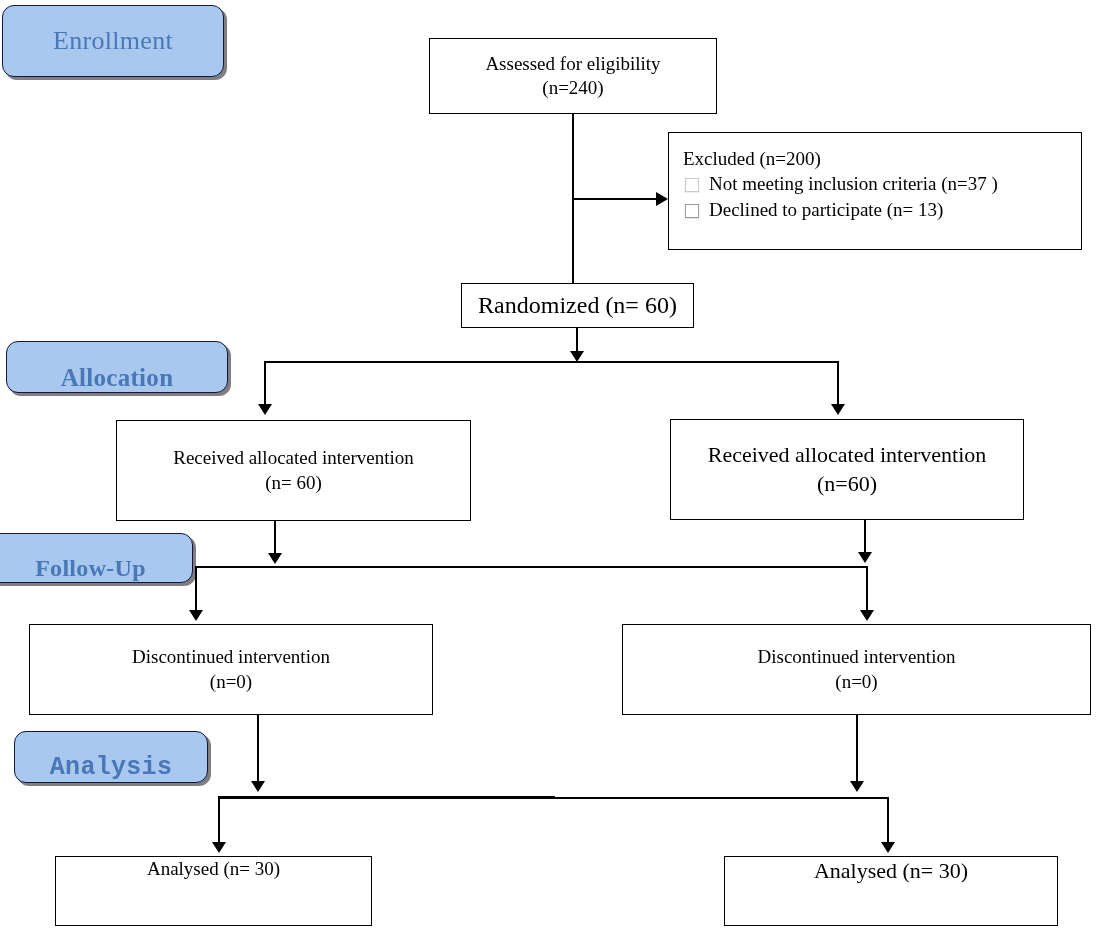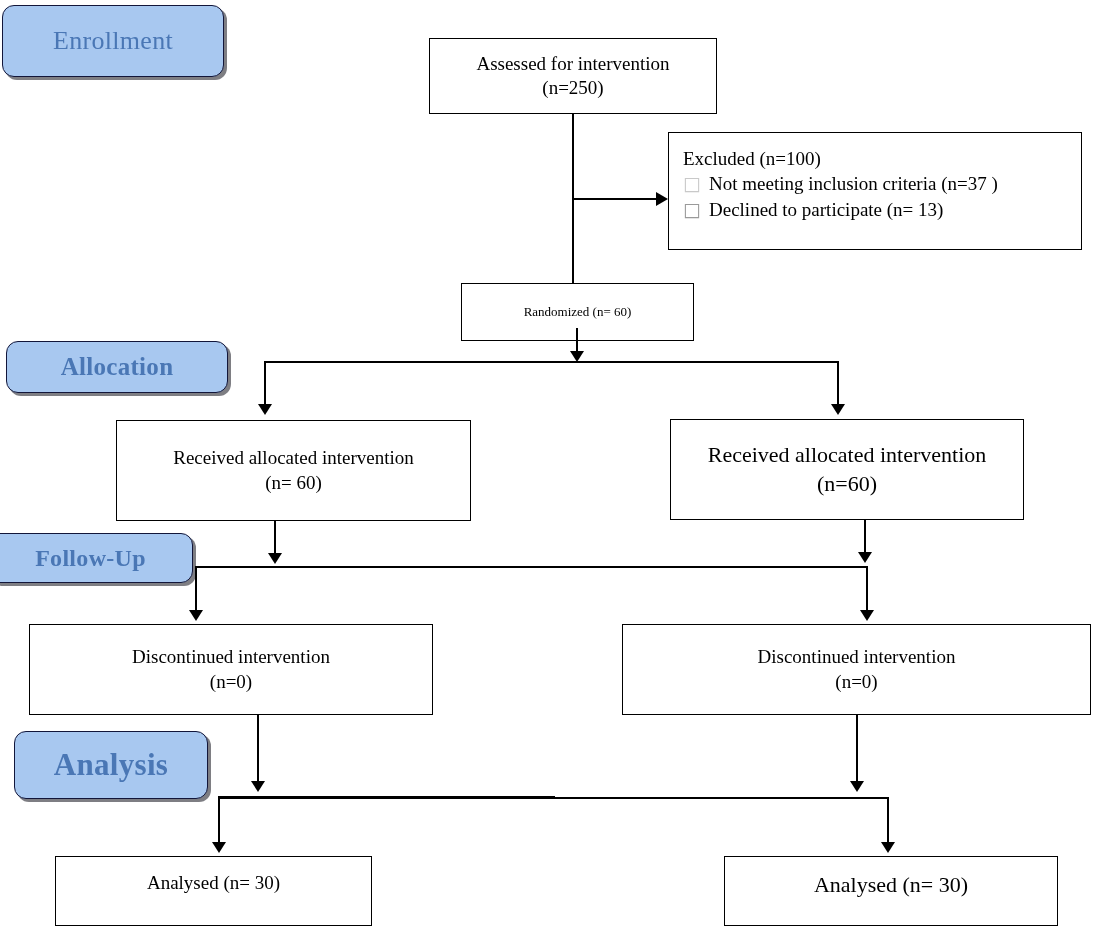--- a/index.html
+++ b/index.html
@@ -27,38 +27,37 @@
     border-radius: 12px;
     box-shadow: 3px 3px 0 rgba(20,20,30,0.55);
     color: #4a77b5;
     display: flex;
     align-items: center;
     justify-content: center;
     font-family: "Liberation Serif", "DejaVu Serif", serif;
     letter-spacing: 0.3px;
     white-space: nowrap;
   }
-  .stage.bold { font-weight: bold; }
+  .stage.bold { font-weight: bold; align-items: flex-end; }
 
   
   .box {
     position: absolute;
     box-sizing: border-box;
     background: #ffffff;
     border: 1.6px solid #000000;
     display: flex;
     flex-direction: column;
     justify-content: center;
     align-items: center;
     text-align: center;
     line-height: 1.28;
   }
   .box.top-align {
     justify-content: flex-start;
-    padding-top: 14px;
   }
   .box .line { display: block; white-space: nowrap; }
 
   
   .box.left {
     align-items: flex-start;
     justify-content: flex-start;
     text-align: left;
     padding: 14px 0 0 14px;
   }
@@ -107,42 +106,42 @@
   </div>
 
   <div class="stage bold" style="left:6px; top:341px; width:222px; height:52px; font-size:25px;">
     <span>Allocation</span>
   </div>
 
   <div class="stage bold" style="left:-12px; top:533px; width:205px; height:50px; font-size:24px;">
     <span>Follow-Up</span>
   </div>
 
-  <div class="stage bold" style="left:14px; top:731px; width:194px; height:68px; font-size:31px;">
+  <div class="stage bold" style="left:14px; top:731px; width:194px; height:52px; font-size:25px;font-family:Liberation Mono, monospace;">
     <span>Analysis</span>
   </div>
 
   <div class="box" style="left:429px; top:38px; width:288px; height:76px; font-size:19px;">
-    <span class="line">Assessed for intervention</span>
-    <span class="line">(n=250)</span>
+    <span class="line">Assessed for eligibility</span>
+    <span class="line">(n=240)</span>
   </div>
 
   <div class="box left" style="left:668px; top:132px; width:414px; height:118px; font-size:19px;">
-    <span class="line">Excluded (n=100)</span>
+    <span class="line">Excluded (n=200)</span>
     <div class="bullet-row">
       <span class="bullet-glyph light">□</span>
       <span>Not meeting inclusion criteria (n=37 )</span>
     </div>
     <div class="bullet-row">
       <span class="bullet-glyph dark">□</span>
       <span>Declined to participate (n= 13)</span>
     </div>
   </div>
 
-  <div class="box" style="left:461px; top:283px; width:233px; height:58px; font-size:13px;">
+  <div class="box" style="left:461px; top:283px; width:233px; height:45px; font-size:24px;">
     <span class="line">Randomized (n= 60)</span>
   </div>
 
   <div class="box" style="left:116px; top:420px; width:355px; height:101px; font-size:19px;">
     <span class="line">Received allocated intervention</span>
     <span class="line">(n= 60)</span>
   </div>
 
   <div class="box" style="left:670px; top:419px; width:354px; height:101px; font-size:22px;">
     <span class="line">Received allocated intervention</span>

